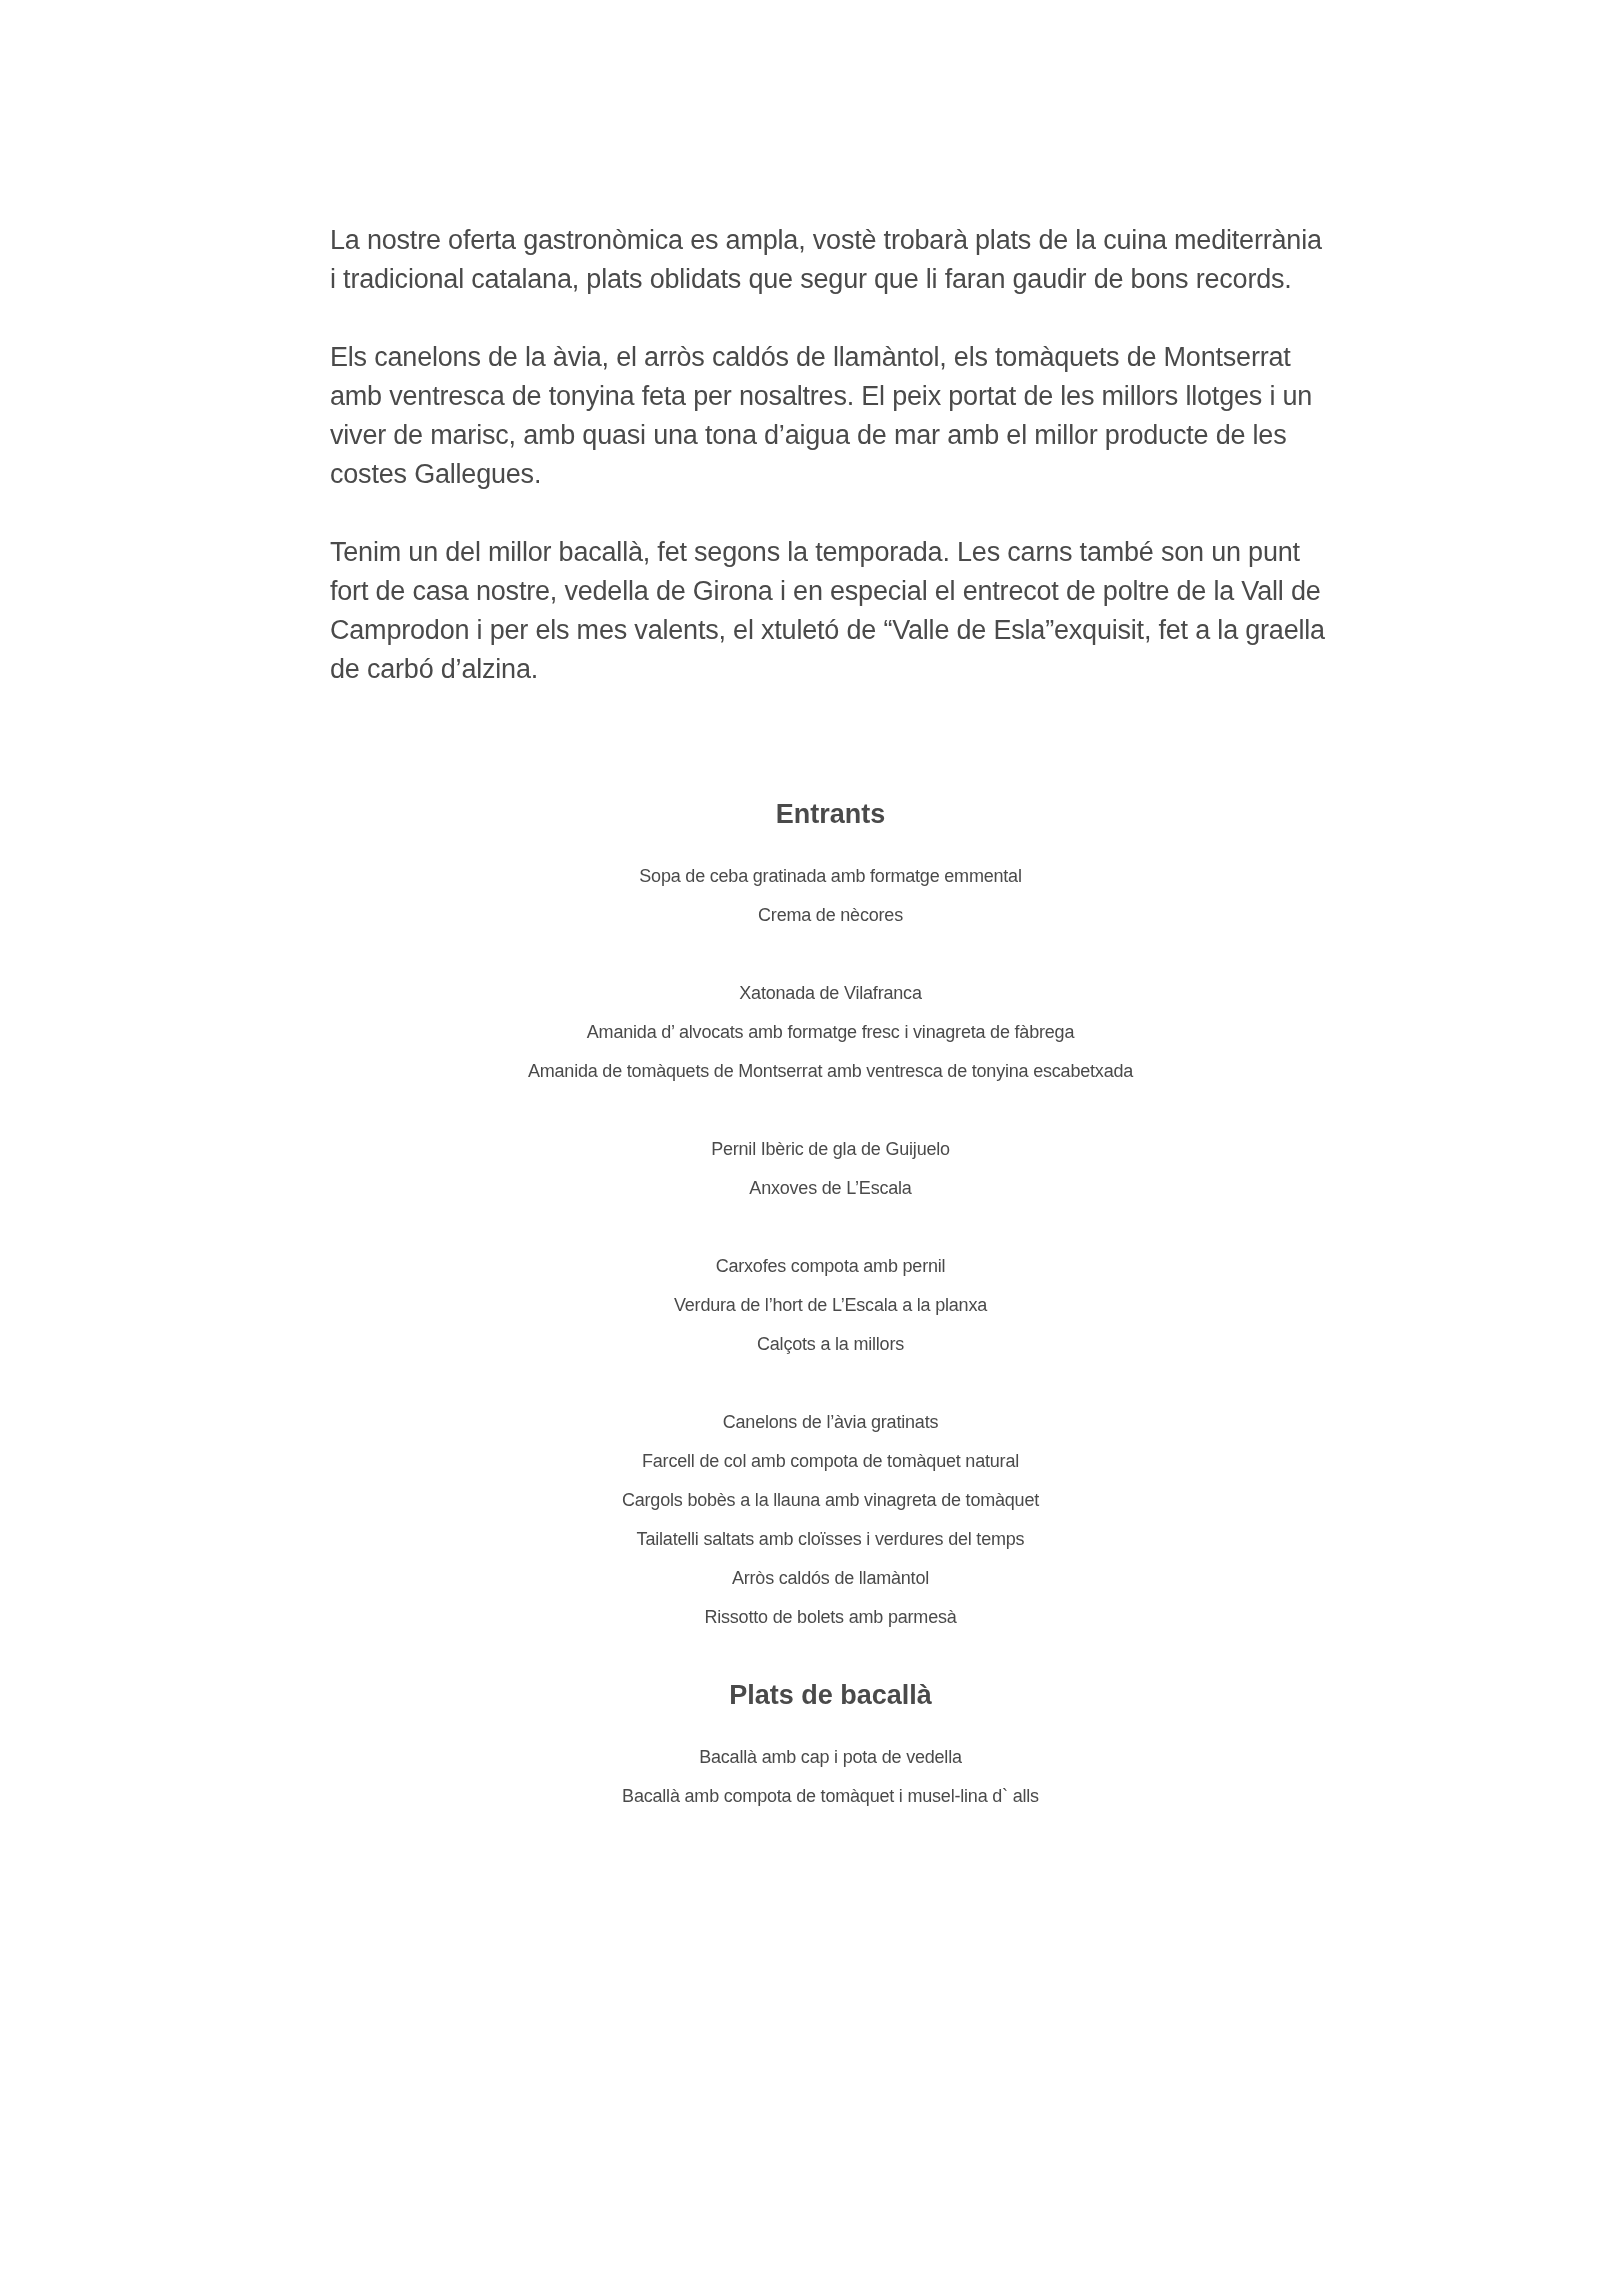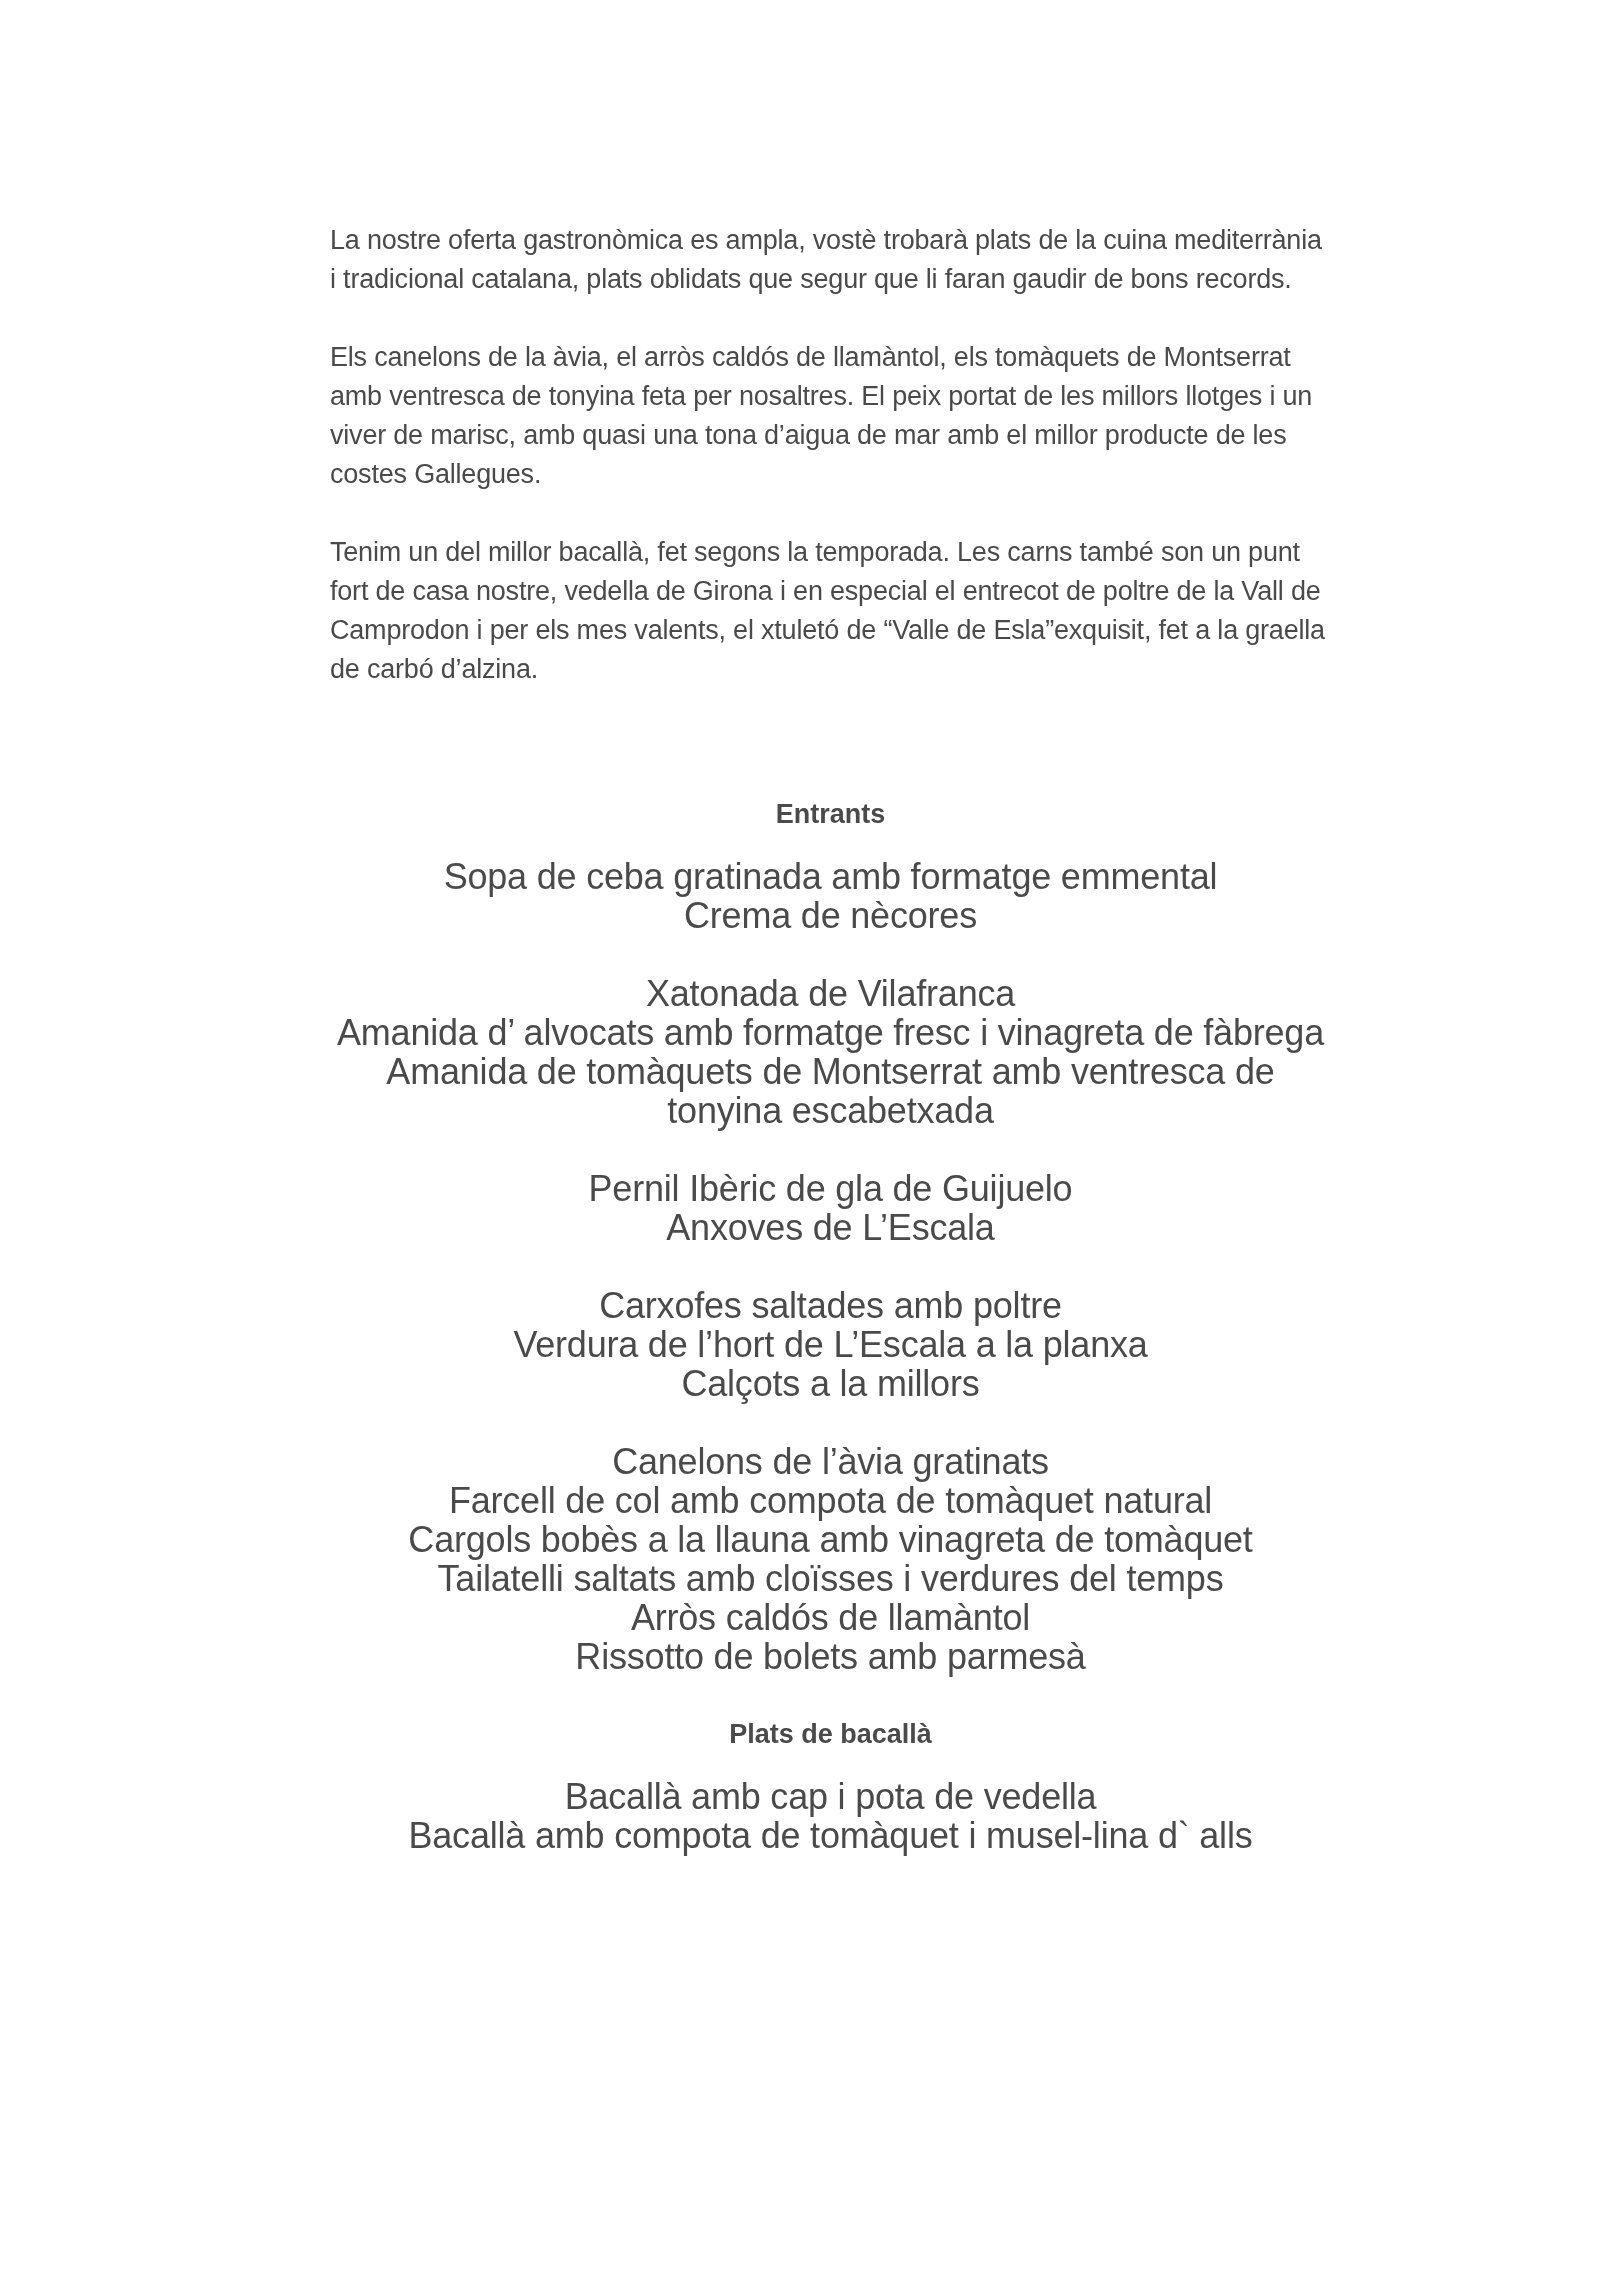--- a/index.html
+++ b/index.html
@@ -32,21 +32,21 @@
       font-size: 27px;
       line-height: 39px;
       margin: 0;
     }
     .group {
       margin: 0;
       padding: 0;
       list-style: none;
     }
     .group li {
-      font-size: 36px;
+      font-size: 18px;
       line-height: 39px;
       letter-spacing: -0.2px;
     }
     .group + .group { margin-top: 39px; }
   </style>
 </head>
 <body>
 
 <div class="page">
   <div class="intro">
@@ -64,21 +64,21 @@
     <ul class="group">
       <li>Xatonada de Vilafranca</li>
       <li>Amanida d’ alvocats amb formatge fresc i vinagreta de fàbrega</li>
       <li>Amanida de tomàquets de Montserrat amb ventresca de tonyina escabetxada</li>
     </ul>
     <ul class="group">
       <li>Pernil Ibèric de gla de Guijuelo</li>
       <li>Anxoves de L’Escala</li>
     </ul>
     <ul class="group">
-      <li>Carxofes saltades amb poltre</li>
+      <li>Carxofes compota amb pernil</li>
       <li>Verdura de l’hort de L’Escala a la planxa</li>
       <li>Calçots a la millors</li>
     </ul>
     <ul class="group">
       <li>Canelons de l’àvia gratinats</li>
       <li>Farcell de col amb compota de tomàquet natural</li>
       <li>Cargols bobès a la llauna amb vinagreta de tomàquet</li>
       <li>Tailatelli saltats amb cloïsses i verdures del temps</li>
       <li>Arròs caldós de llamàntol</li>
       <li>Rissotto de bolets amb parmesà</li>

